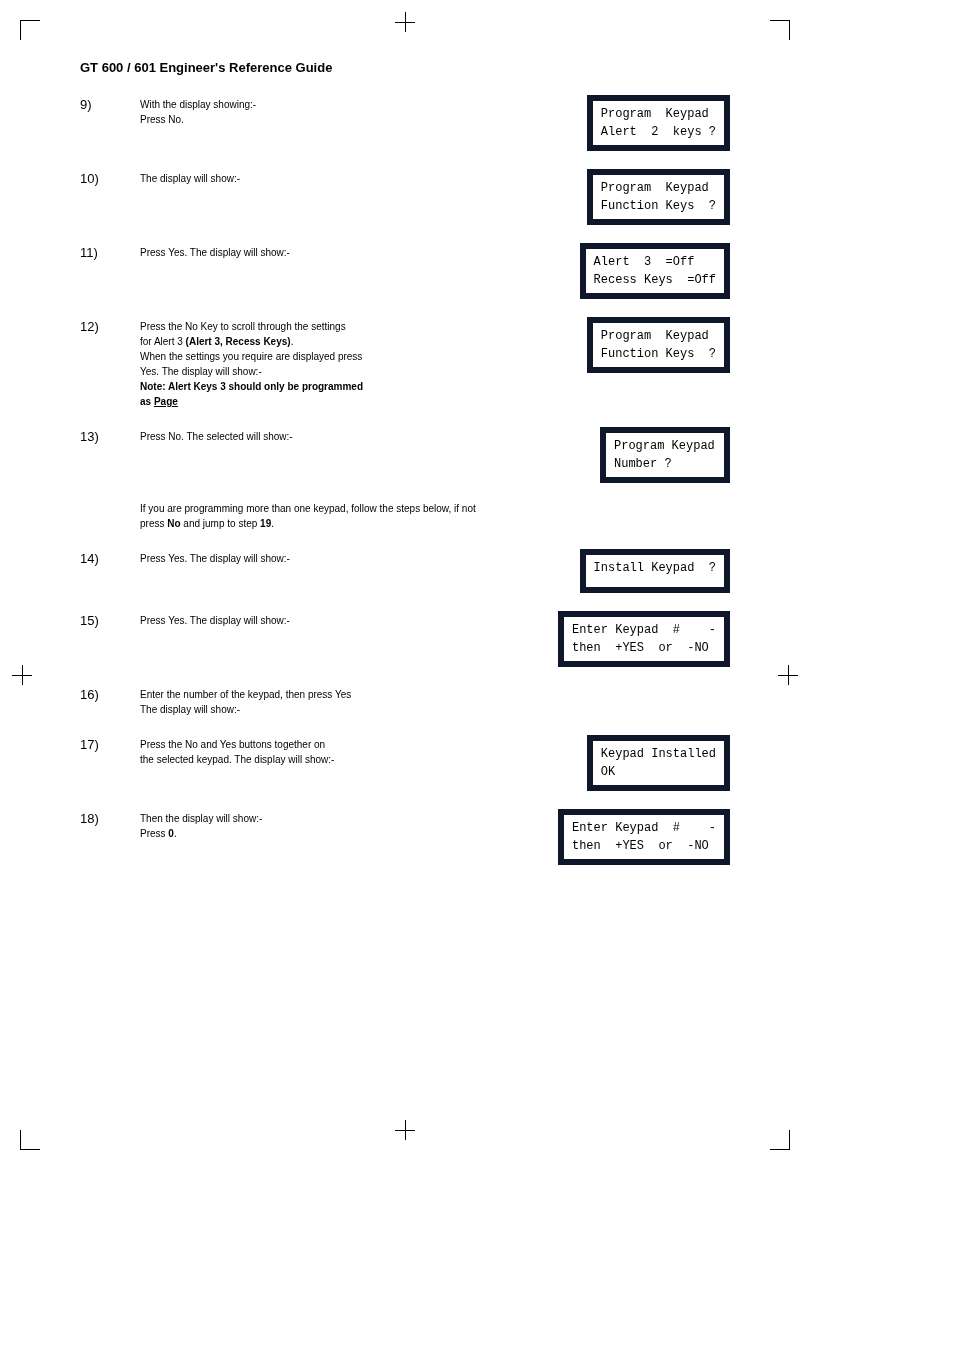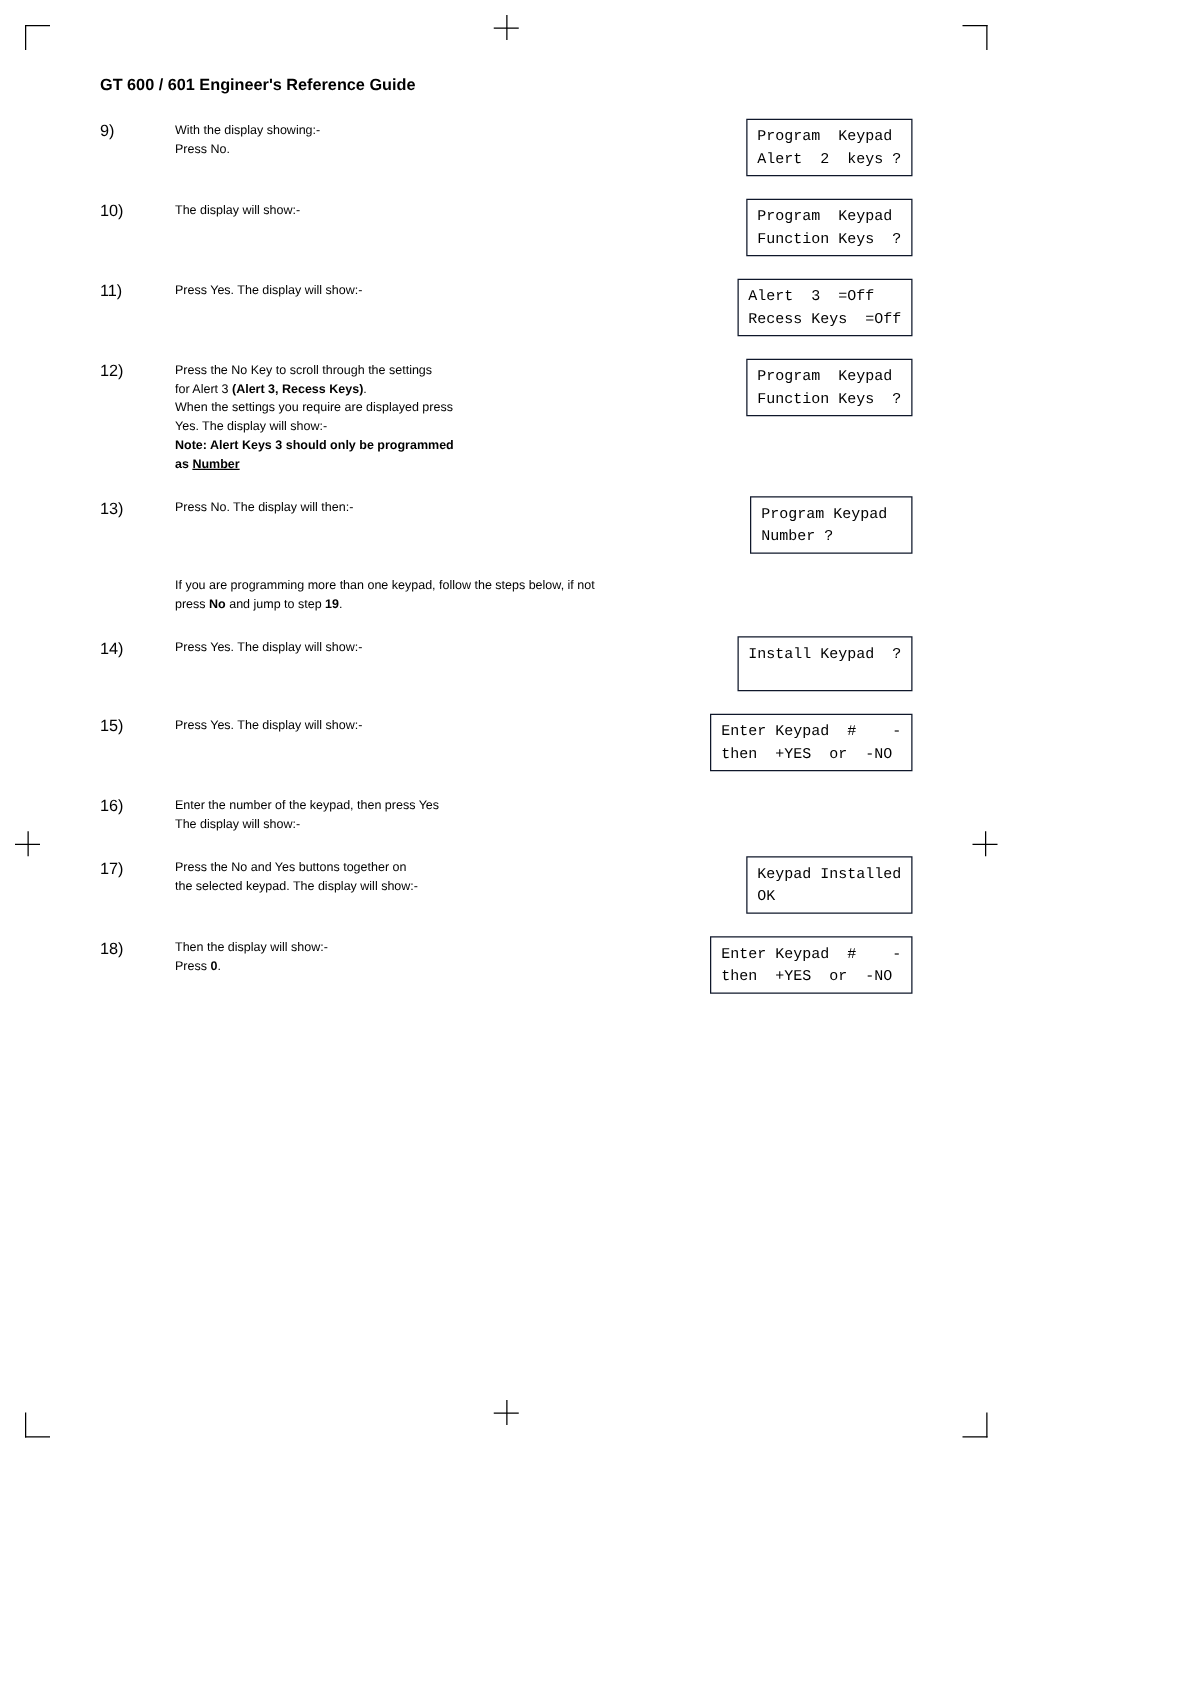--- a/index.html
+++ b/index.html
@@ -104,21 +104,21 @@
     }
 
     .display-box-area {
       margin-left: auto;
       display: flex;
       align-items: flex-start;
       padding-top: 0;
     }
 
     .display-box {
-      border: 1px solid #0f172a;
+      border: 6px solid #0f172a;
       padding: 4px 8px;
       min-width: 130px;
       min-height: 36px;
       font-family: 'Courier New', Courier, monospace;
       font-size: 12px;
       line-height: 1.5;
       white-space: pre;
       background: #fff;
     }
 
@@ -190,32 +190,32 @@
       </div>
       <div class="display-box-area">
         <div class="display-box">Alert  3  =Off
 Recess Keys  =Off</div>
       </div>
     </div>
 
     <div class="step-row">
       <div class="step-num">12)</div>
       <div class="step-text">
-        <span>Press the No Key to scroll through the settings<br>for Alert 3 <b>(Alert 3, Recess Keys)</b>.<br>When the settings you require are displayed press<br>Yes. The display will show:-<br><b>Note: Alert Keys 3 should only be programmed<br>as <u>Number</u></b></span>
+        <span>Press the No Key to scroll through the settings<br>for Alert 3 <b>(Alert 3, Recess Keys)</b>.<br>When the settings you require are displayed press<br>Yes. The display will show:-<br><b>Note: Alert Keys 3 should only be programmed<br>as <u>Page</u></b></span>
       </div>
       <div class="display-box-area">
         <div class="display-box">Program  Keypad
 Function Keys  ?</div>
       </div>
     </div>
 
     <div class="step-row">
       <div class="step-num">13)</div>
       <div class="step-text">
-        <span>Press No. The display will then:-</span>
+        <span>Press No. The selected will show:-</span>
       </div>
       <div class="display-box-area">
         <div class="display-box">Program Keypad
 Number ?</div>
       </div>
     </div>
 
     <div class="note-row">
       <div class="note-text">
         If you are programming more than one keypad, follow the steps below, if not<br>press <b>No</b> and jump to step <b>19</b>.

